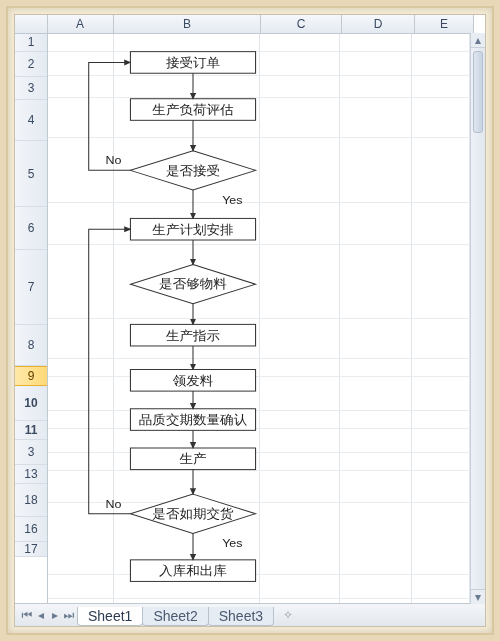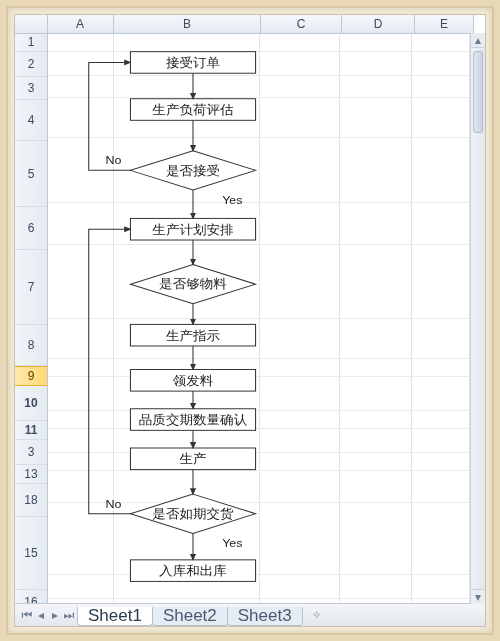--- a/index.html
+++ b/index.html
@@ -126,21 +126,21 @@
     margin-top: 3px;
     padding: 0 10px;
     display: flex; align-items: center;
     color: #4a5a70;
     background: #e6ecf3;
     border: 1px solid #b8c2cd;
     border-top: none;
     border-bottom-left-radius: 4px;
     border-bottom-right-radius: 4px;
     margin-right: -1px;
-    font-size: 17px;
+    font-size: 14px;
     text-align: center;
   }
   .stab.active {
     background: #fff;
     color: #2a3a50;
     z-index: 1;
   }
   .newtab {
     width: 18px; height: 14px; margin-left: 6px;
     display: inline-flex; align-items: center; justify-content: center;
@@ -192,21 +192,20 @@
         <div class="row-h" style="height: 65px;">5</div>
         <div class="row-h" style="height: 42px;">6</div>
         <div class="row-h" style="height: 74px;">7</div>
         <div class="row-h" style="height: 40px;">8</div>
         <div class="row-h sel" style="height: 18px;">9</div>
         <div class="row-h" style="height: 34px; font-weight: bold;">10</div>
         <div class="row-h" style="height: 18px; font-weight: bold;">11</div>
         <div class="row-h" style="height: 24px;">3</div>
         <div class="row-h" style="height: 18px;">13</div>
         <div class="row-h" style="height: 32px;">18</div>
-        <div class="row-h" style="height: 72px;">15</div>
         <div class="row-h" style="height: 24px;">16</div>
         <div class="row-h" style="height: 14px;">17</div>
       </div>
 
     <div class="cells" id="cells">
         <div class="col-line" style="left: 66px;"></div>
         <div class="col-line" style="left: 212px;"></div>
         <div class="col-line" style="left: 292px;"></div>
         <div class="col-line" style="left: 364px;"></div>
         <div class="col-line" style="left: 422px;"></div>

